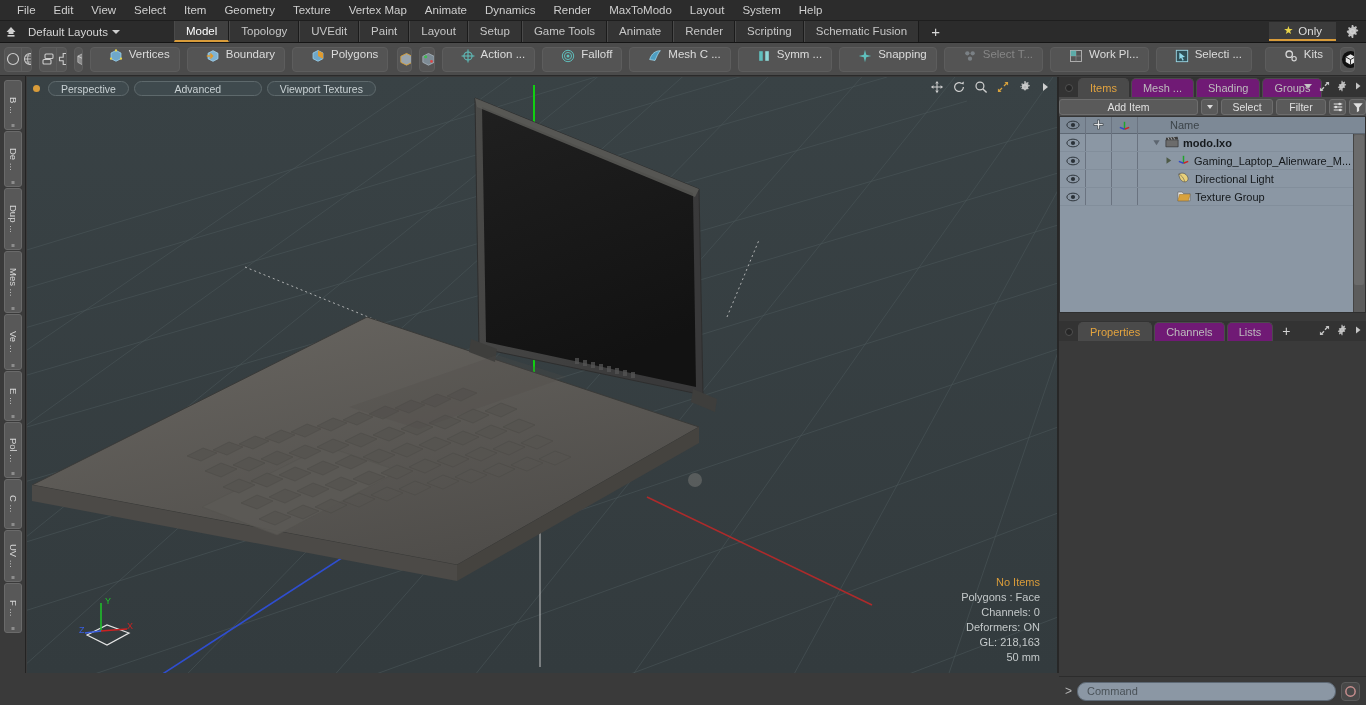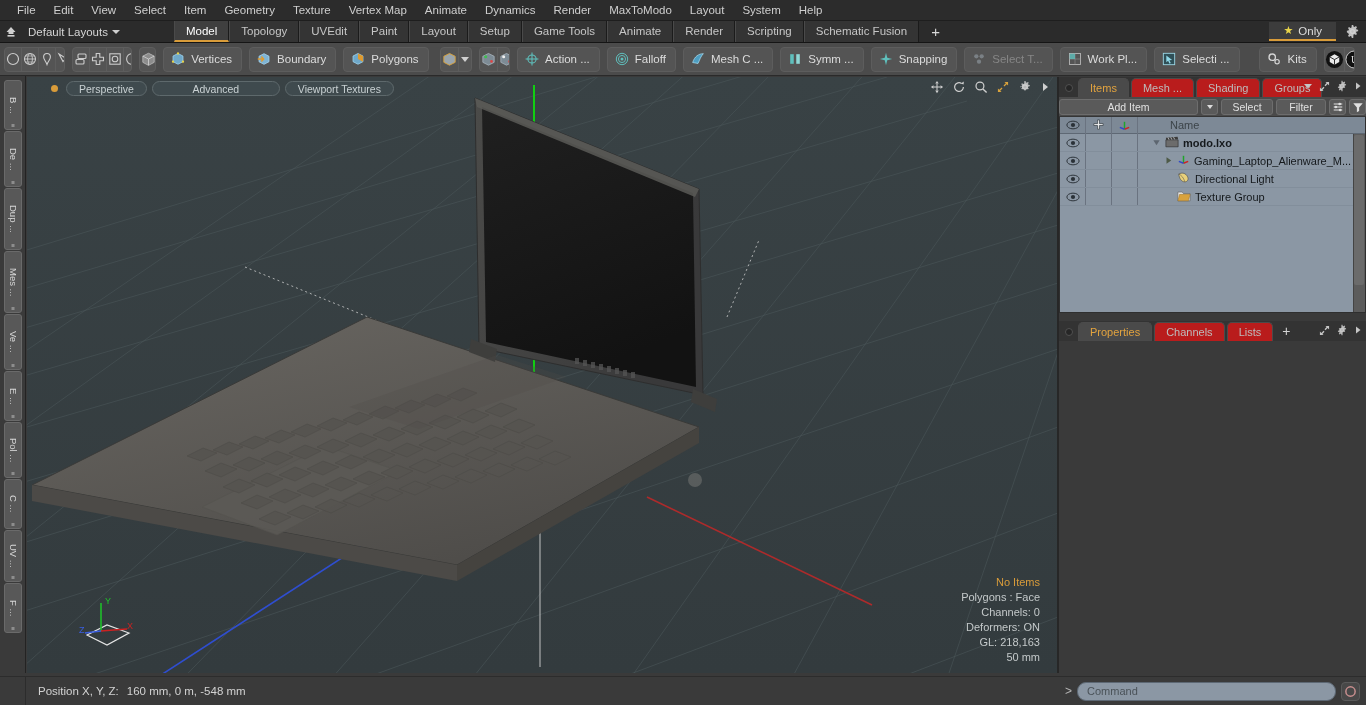--- a/index.html
+++ b/index.html
@@ -56,21 +56,21 @@
     position:absolute; left:0; top:43px; width:1366px; height:33px;
     background:#4b4b4b; display:flex; align-items:center; padding:0 4px;
     border-bottom:1px solid #2a2a2a;
   }
   .tgroup { display:flex; align-items:center; border:1px solid #5d5d5d; border-radius:4px;
     background:#545454; height:25px; margin-right:7px; overflow:hidden; }
   .tbtn { width:25px; height:23px; display:flex; align-items:center; justify-content:center;
     border-right:1px solid #5d5d5d; cursor:default; }
   .tbtn:last-child { border-right:none; }
   .tbtn-wide {
-    display:flex; align-items:center; gap:5px; height:25px; padding:0 9px 0 6px;
+    display:flex; align-items:flex-start; gap:5px; height:25px; padding:0 9px 0 17px;
     border:1px solid #5d5d5d; border-radius:4px; background:#545454; margin-right:7px;
     font-size:11.5px; color:#dcdcdc; white-space:nowrap; cursor:default;
   }
   .tbtn-wide.dim { color:#868686; }
   .tb-sep { width:8px; }
 
   
   .ic { display:block; }
 
   
@@ -90,21 +90,21 @@
     width:3px; height:3px; background:#8d8d8d; }
 
   
   .viewport {
     position:absolute; left:27px; top:77px; width:1031px; height:596px;
     background:#363f42; overflow:hidden;
   }
   .vp-grid { position:absolute; inset:0; }
   .vp-head {
     position:absolute; left:0; top:0; width:100%; height:22px;
-    display:flex; align-items:center; padding-left:24px; gap:5px; z-index:6;
+    display:flex; align-items:center; padding-left:6px; gap:5px; z-index:6;
   }
   .vp-dot { width:7px; height:7px; border-radius:50%; background:#d99c3a; margin-right:3px; }
   .vp-pill {
     height:15px; line-height:14px; padding:0 12px; border-radius:8px;
     border:1px solid #5e696c; background:rgba(70,82,86,.55);
     color:#c9d1d3; font-size:10.5px; white-space:nowrap; cursor:default;
   }
   .vp-nav { position:absolute; right:8px; top:3px; display:flex; align-items:center; gap:8px; z-index:6; }
   .vp-nav div { cursor:default; }
 
@@ -122,21 +122,21 @@
     background:#3a3a3a;
   }
   .panel-tabrow {
     height:20px; display:flex; align-items:flex-end; background:#333; position:relative;
     padding-left:4px;
   }
   .pt-dot { width:8px; height:8px; border-radius:50%; background:#262626; border:1px solid #505050;
     margin:0 5px 5px 2px; }
   .ptab {
     height:19px; line-height:18px; padding:0 11px; font-size:11px; color:#bdbdbd;
-    background:#b91c1c; border:1px solid #4b4b4b; border-bottom:none;
+    background:#701a75; border:1px solid #4b4b4b; border-bottom:none;
     border-radius:5px 5px 0 0; margin-right:2px; white-space:nowrap; cursor:default;
   }
   .ptab.active { background:#4a4a4a; color:#e2a33f; }
   .ptab.plus { background:transparent; border:none; font-size:14px; color:#d5d5d5; padding:0 7px; }
   .pt-right { position:absolute; right:4px; bottom:3px; display:flex; align-items:center; gap:6px; }
 
   .itemsbar {
     height:20px; background:#4a4a4a; display:flex; align-items:center; gap:3px; padding:0 0;
     border-bottom:1px solid #353535;
   }
@@ -931,20 +931,14 @@
   <div class="cmdline">
     <span class="cmd-gt">&gt;</span>
     <input class="cmd-input" placeholder="Command" style="">
     <div class="cmd-rec">
       <svg width="13" height="13" viewBox="0 0 14 14">
           <circle cx="7" cy="7" r="5" fill="none" stroke="#c98f8f" stroke-width="1.6"></circle>
         </svg>
     </div>
   </div>
 
-  <div class="statusbar">
-    <div class="sb-handle"></div>
-    <div class="sb-text">
-      <b>Position X, Y, Z:</b><span>160 mm, 0 m, -548 mm</span>
-    </div>
-  </div>
 
 </div>
 
 </body></html>

